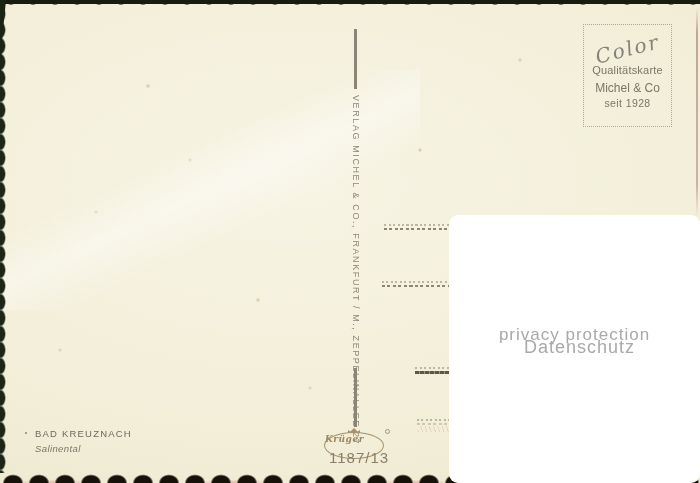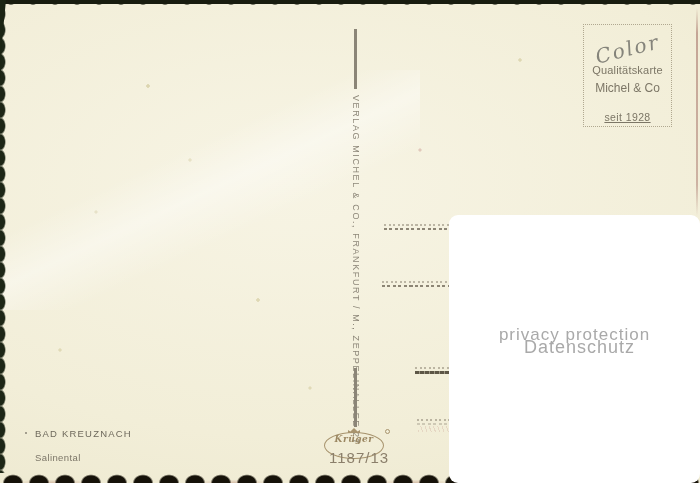--- a/index.html
+++ b/index.html
@@ -76,44 +76,44 @@
     position:absolute;left:583px;top:24px;width:89px;height:103px;
     border:1px dotted #b0a890;box-sizing:border-box;text-align:center;
   }
   .stamp-brand{
     font-family:"DejaVu Serif", serif;font-style:italic;
     font-size:20px;color:#85847b;letter-spacing:2px;
     transform:rotate(-14deg);margin-top:12px;
   }
   .stamp-quality{font-size:11px;color:#7c7666;margin-top:3px;letter-spacing:0.2px;}
   .stamp-company{font-size:12px;color:#7c7666;margin-top:5px;}
-  .stamp-since{font-size:10.5px;color:#7c7666;margin-top:16px;letter-spacing:0.4px;text-decoration:underline;}
+  .stamp-since{font-size:10.5px;color:#7c7666;margin-top:2px;letter-spacing:0.4px;}
   
   .addr{position:absolute;}
   .addr .r1{height:2px;background:repeating-linear-gradient(90deg, rgba(150,142,124,.6) 0 2px, rgba(0,0,0,0) 2px 4.5px);}
   .addr .r2{margin-top:2px;height:2px;background:repeating-linear-gradient(90deg, rgba(122,114,98,.85) 0 3px, rgba(0,0,0,0) 3px 5.5px);}
   .addr1{left:384px;top:224px;width:66px;}
   .addr2{left:382px;top:281px;width:68px;}
   .addr3{left:415px;top:367px;width:35px;}
   .addr3 .r2{height:3px;background:repeating-linear-gradient(90deg, rgba(85,78,62,.95) 0 4px, rgba(85,78,62,.55) 4px 5px);}
   .addr4{left:417px;top:419px;width:33px;}
   .addr4 .r2{opacity:.35;}
   .zigzag{
     position:absolute;left:418px;top:426px;width:31px;height:6px;opacity:.3;
     background:repeating-linear-gradient(70deg, rgba(190,140,130,.8) 0 1px, rgba(0,0,0,0) 1px 4px);
   }
   
   .caption{position:absolute;left:35px;top:428px;}
   .caption-dot{position:absolute;left:-10px;top:4px;width:2px;height:2px;background:#8a8476;border-radius:50%;}
   .caption-title{font-size:9.5px;letter-spacing:1.2px;color:#6e695c;}
-  .caption-subtitle{font-size:9.5px;letter-spacing:0.4px;color:#7b7567;margin-top:13px;}
+  .caption-subtitle{font-size:9.5px;letter-spacing:0.4px;color:#7b7567;margin-top:4px;font-style:italic;}
   
   .krueger-oval{
     position:absolute;left:324px;top:432px;width:60px;height:27px;box-sizing:border-box;
-    border:1px solid #a8946e;border-radius:50%;text-align:center;
+    border:1px solid #a8946e;border-radius:50%;
     font-family:"DejaVu Serif", serif;font-style:italic;font-weight:bold;
     font-size:9px;line-height:13px;color:#9b8762;letter-spacing:0.5px;
   }
   .crown{
     position:absolute;left:348px;top:428px;width:12px;height:5px;background:#a8946e;
     -webkit-clip-path:polygon(0 100%,0 40%,20% 70%,50% 0,80% 70%,100% 40%,100% 100%);
     clip-path:polygon(0 100%,0 40%,20% 70%,50% 0,80% 70%,100% 40%,100% 100%);
   }
   .reg-mark{position:absolute;left:385px;top:429px;width:3px;height:3px;border:1px solid #a8946e;border-radius:50%;}
   .print-number{position:absolute;left:329px;top:449px;font-size:15px;letter-spacing:1px;color:#8b7f6b;}

